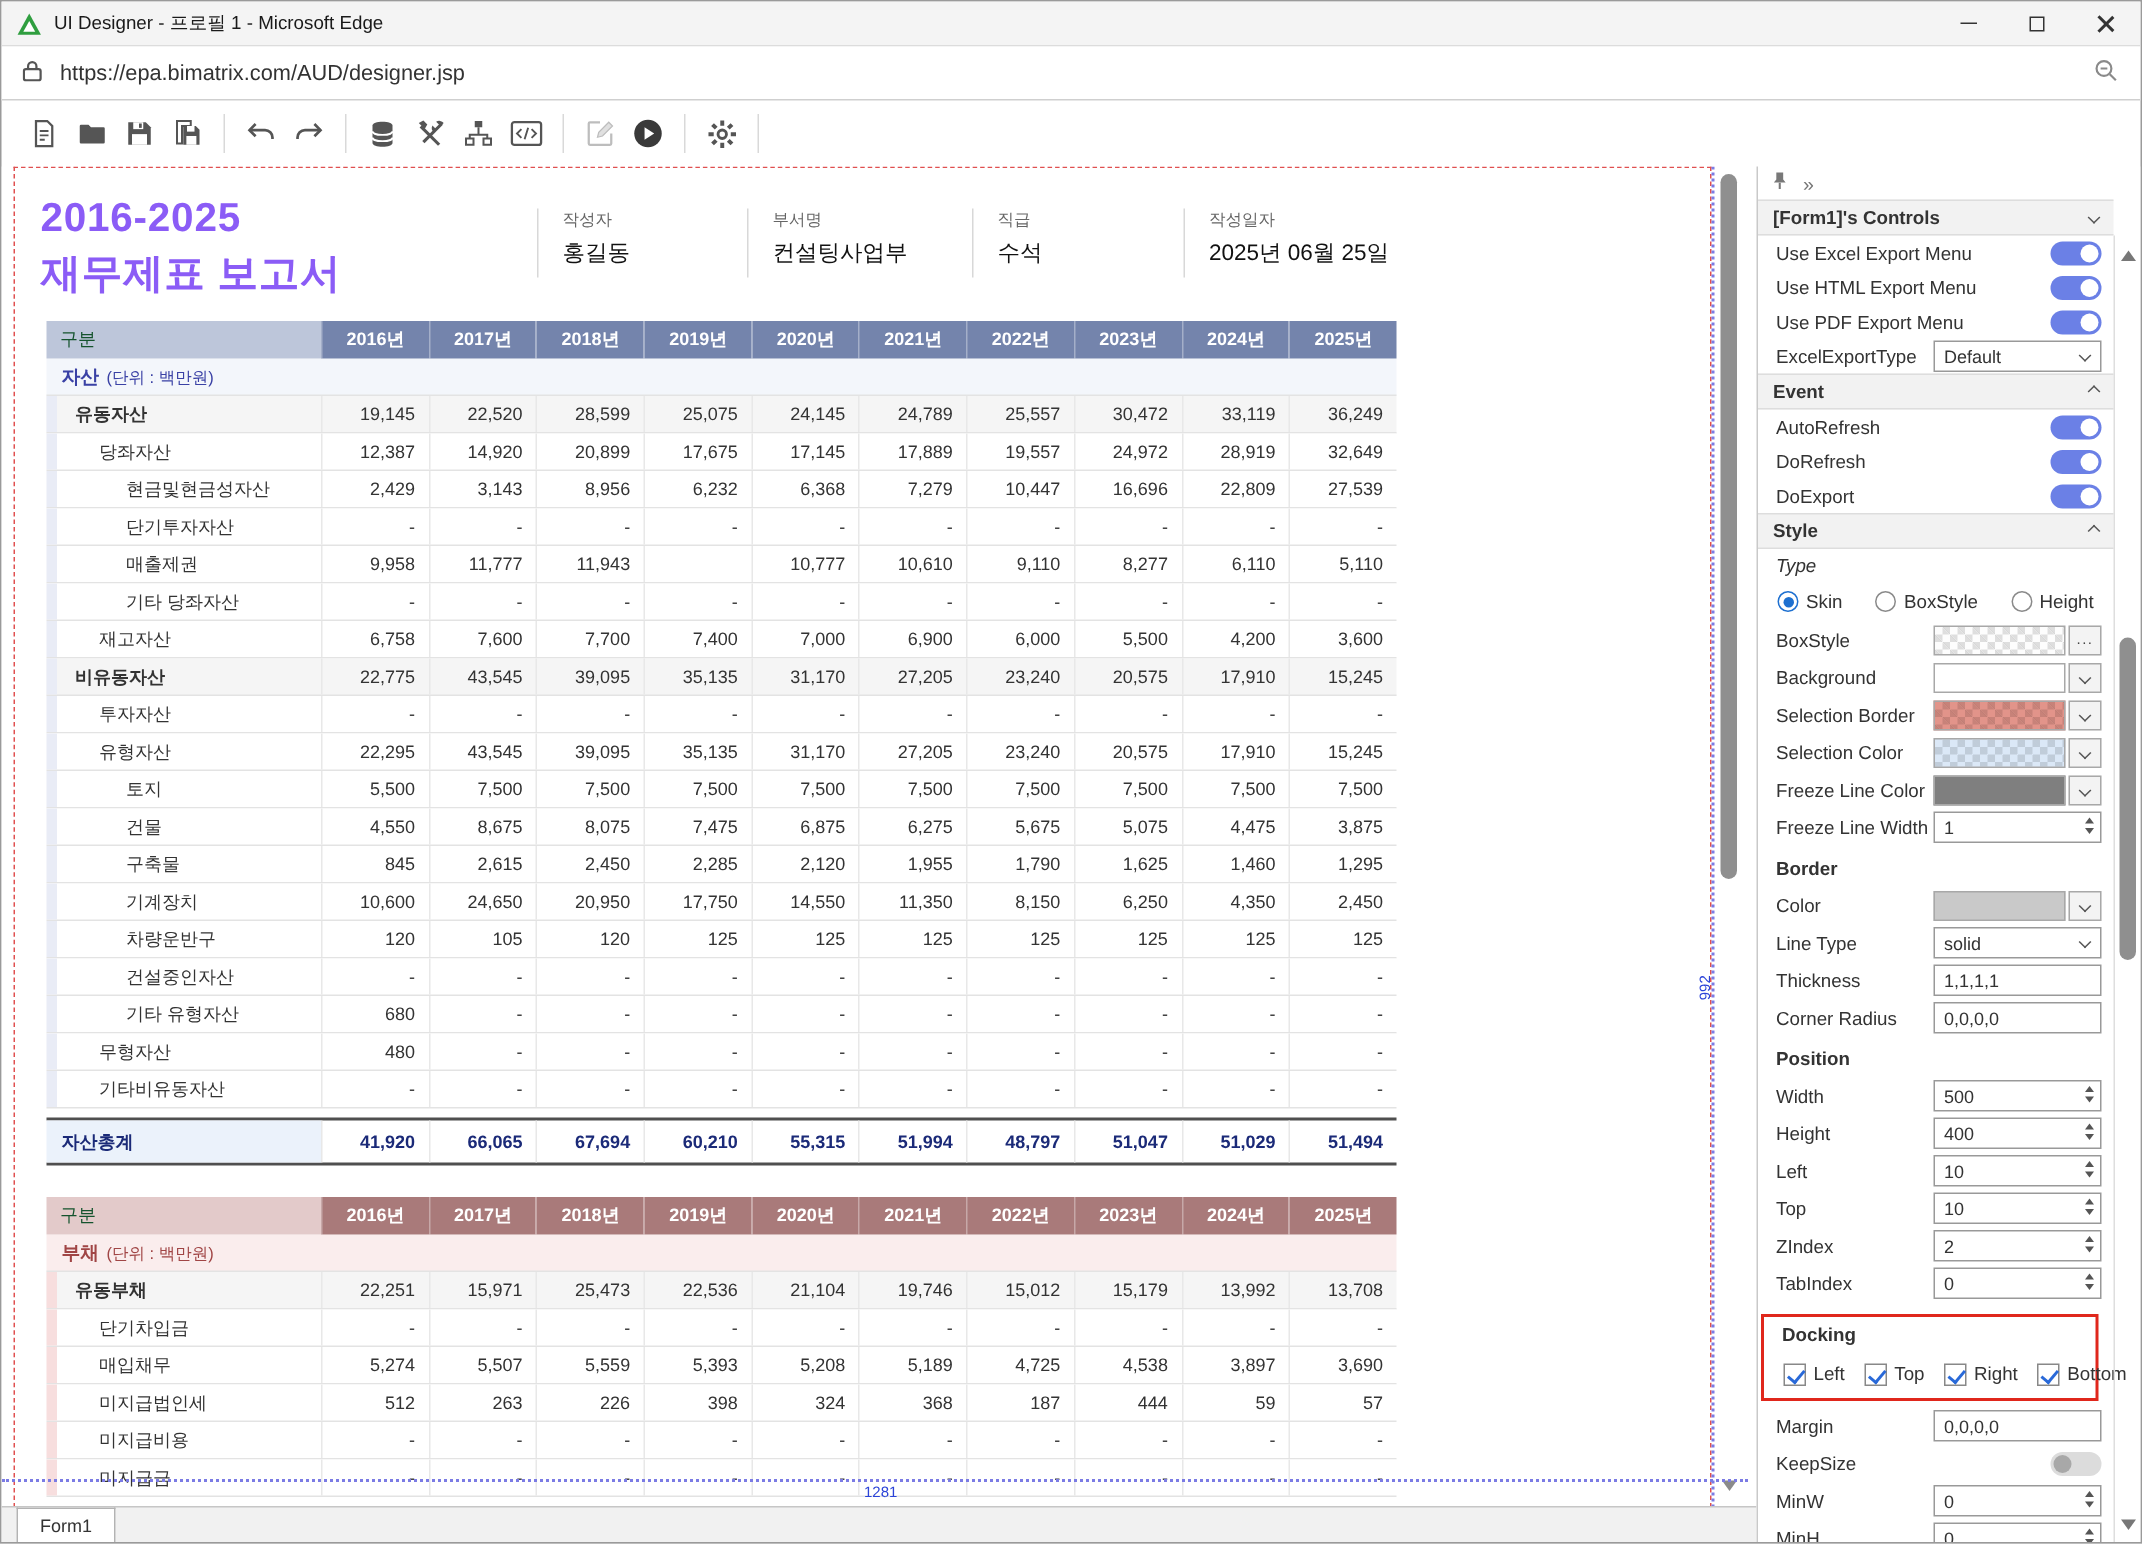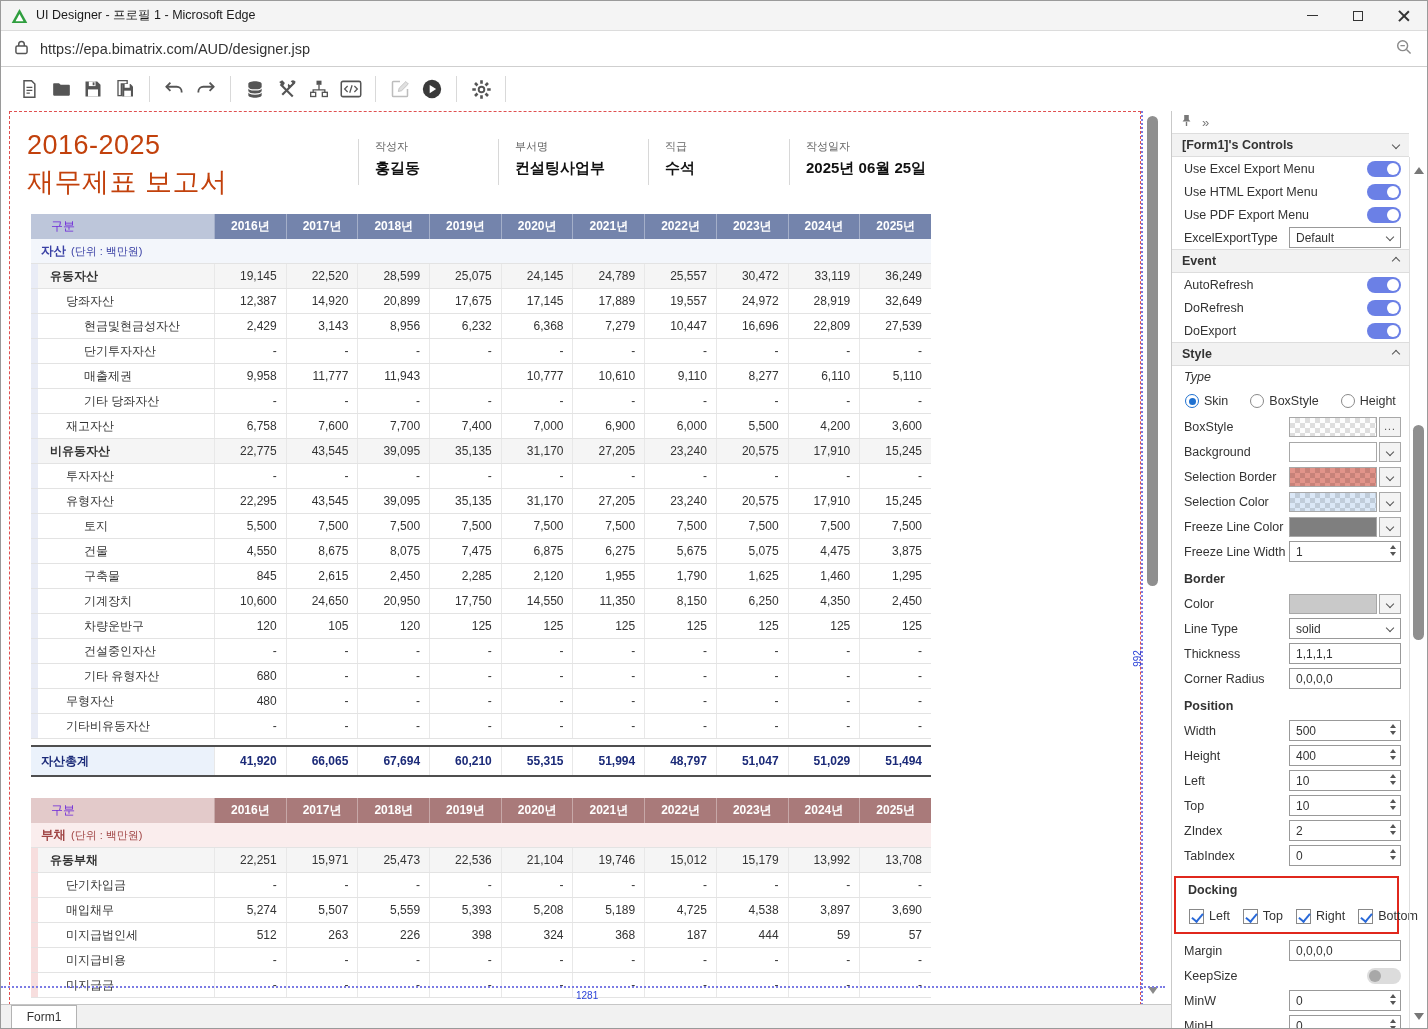--- a/index.html
+++ b/index.html
@@ -31,30 +31,30 @@
 
 .main { display:flex; flex:1 1 auto; min-height:0; }
 .left-col { width:1172px; display:flex; flex-direction:column; }
 .canvas { position:relative; height:895px; background:#fff; overflow:hidden; }
 .bottom-strip { height:24px; background:#f1f1f1; border-top:1px solid #c6c6c6; display:flex; align-items:flex-end; }
 .form-tab { margin-left:10px; width:66px; height:23px; background:#fff; border:1px solid #b3b3b3; border-bottom:none; font-size:12px; font-weight:normal; color:#333; display:flex; align-items:center; justify-content:center; }
 
 .surface-border { position:absolute; left:8px; top:0; width:1132px; height:894px; border:1px dashed #e05050; pointer-events:none; z-index:7; }
 
 
-.rpt-title { position:absolute; left:26px; top:16px; font-size:27px; font-weight:normal; color:#c2410c; line-height:37px; letter-spacing:.5px; }
+.rpt-title { position:absolute; left:26px; top:16px; font-size:27px; font-weight:bold; color:#8b5cf6; line-height:37px; letter-spacing:.5px; }
 .meta { position:absolute; top:28px; border-left:1px solid #d8d8d8; padding-left:16px; min-height:46px; }
 .meta .lbl { font-size:11px; color:#666; margin-bottom:5px; }
-.meta .val { font-size:15px; font-weight:bold; color:#111;text-align:right; }
+.meta .val { font-size:15px; font-weight:normal; color:#111;text-align:right; }
 
 
 .dtable { position:absolute; left:30px; width:900px; font-size:12px; }
 .trow { display:grid; grid-template-columns:183px repeat(10,1fr); height:25px; }
 .cell { display:flex; align-items:center; overflow:hidden; white-space:nowrap; }
-.hdr .corner { padding-left:20px; color:#6d28d9; }
+.hdr .corner { padding-left:9px; color:#14532d; }
 .hdr .ycell { justify-content:center; color:#fff; font-weight:bold; border-left:1px solid rgba(255,255,255,.35); }
 .blue .hdr .corner { background:#bdc6da; }
 .blue .hdr .ycell  { background:#7484ac; }
 .red  .hdr .corner { background:#e3caca; }
 .red  .hdr .ycell  { background:#a97a7a; }
 .sec { height:25px; display:flex; align-items:center; padding-left:10px; gap:5px; border-bottom:1px solid #e3e3e3; }
 .blue .sec { background:#f3f6fb; color:#3a41a5; }
 .red  .sec { background:#faeded; color:#a04545; }
 .sec .t { font-weight:bold; font-size:12.5px; }
 .sec .u { font-size:11px; }

